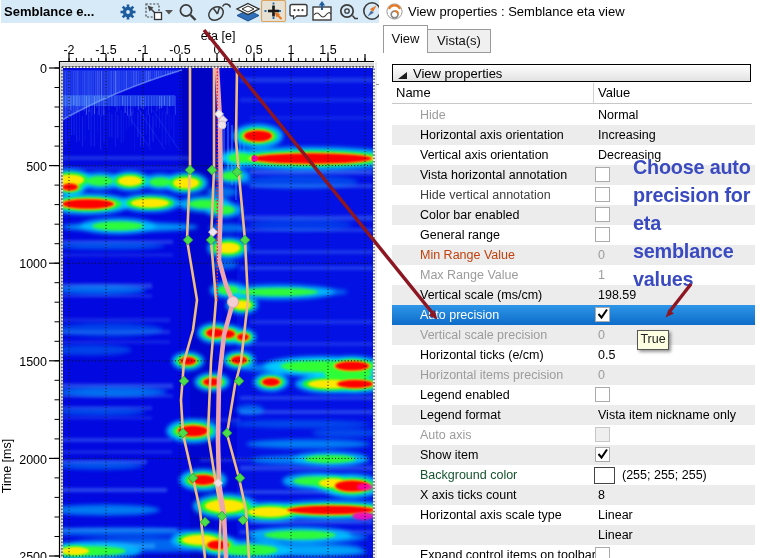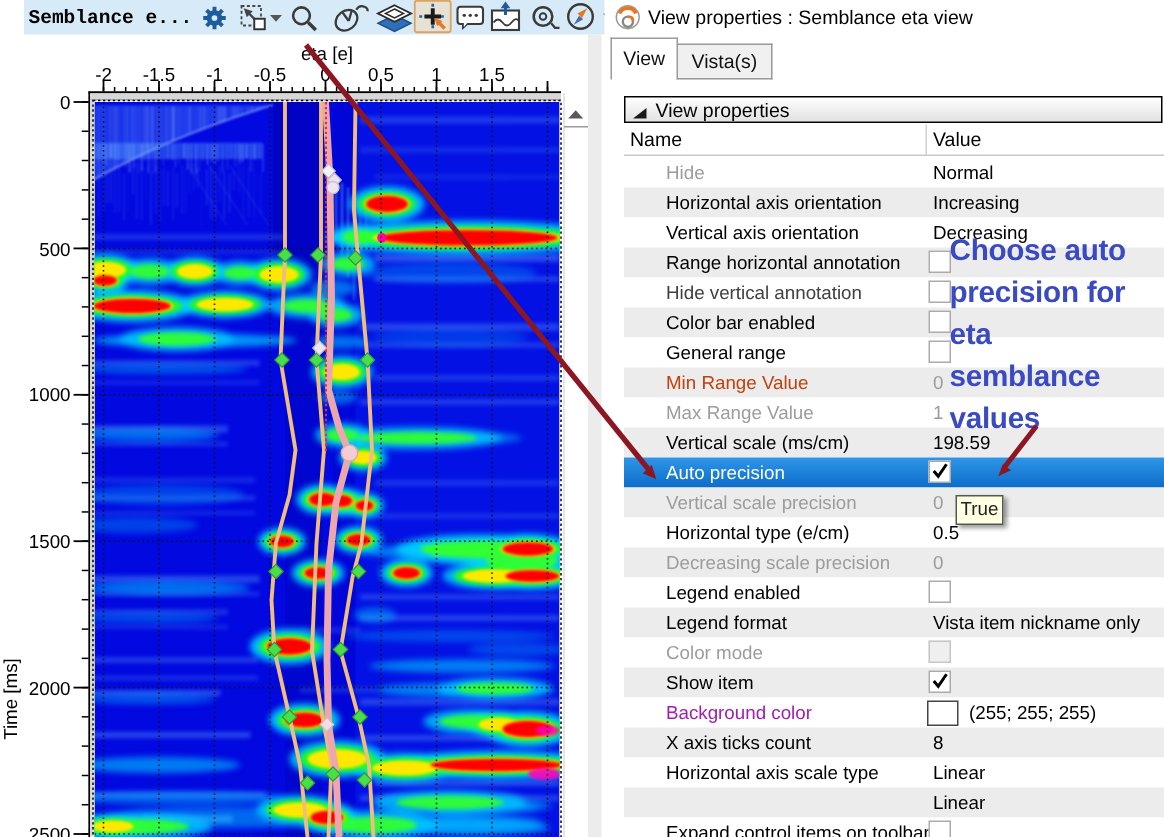--- a/index.html
+++ b/index.html
@@ -1,20 +1,20 @@
 <!DOCTYPE html>
 <html><head><meta charset="utf-8">
 <style>
   html,body{margin:0;padding:0}
   #app{position:relative;width:776px;height:558px;overflow:hidden;background:#fff;
        font-family:"Liberation Sans",sans-serif;}
-  #titlebar{position:absolute;left:16px;top:0;width:401px;height:23px;background:#d6eaf8;font-family:Liberation Mono, monospace;}
+  #titlebar{position:absolute;left:1px;top:0;width:401px;height:23px;background:#d6eaf8;}
   #titlebar .t{position:absolute;left:3px;top:4px;font-size:13px;font-weight:bold;color:#000}
   #plot{position:absolute;left:0;top:0}
-  #rpanel{position:absolute;left:403px;top:0;width:373px;height:558px;background:#fff}
+  #rpanel{position:absolute;left:379px;top:0;width:373px;height:558px;background:#fff}
   #annot{position:absolute;left:633px;top:152.5px;font-size:19.8px;font-weight:bold;color:#3a4ac0;
          letter-spacing:-0.2px;line-height:28.2px;white-space:nowrap;z-index:5}
   #tooltip{position:absolute;left:637px;top:330px;width:30px;height:18px;background:#ffffe1;
           border:1px solid #565656;box-shadow:2px 2px 3px rgba(0,0,0,.4);font-size:12.5px;
           color:#222;text-align:center;line-height:17px;z-index:6}
   #arrows{position:absolute;left:0;top:0;z-index:7;pointer-events:none}
 </style></head>
 <body>
 <div id="app">
 <svg id="plot" width="403" height="558" viewBox="0 0 403 558">
@@ -691,21 +691,21 @@
       </div>
       <div style="position:absolute;left:13px;top:125px;width:363px;height:20px;background:#ececec;font-size:12.5px">
         <span style="position:absolute;left:28px;top:2.5px;color:#000;white-space:nowrap">Horizontal axis orientation</span>
         <span style="position:absolute;left:206px;top:2.5px;color:#000;white-space:nowrap">Increasing</span>
       </div>
       <div style="position:absolute;left:13px;top:145px;width:363px;height:20px;background:#ffffff;font-size:12.5px">
         <span style="position:absolute;left:28px;top:2.5px;color:#000;white-space:nowrap">Vertical axis orientation</span>
         <span style="position:absolute;left:206px;top:2.5px;color:#000;white-space:nowrap">Decreasing</span>
       </div>
       <div style="position:absolute;left:13px;top:165px;width:363px;height:20px;background:#ececec;font-size:12.5px">
-        <span style="position:absolute;left:28px;top:2.5px;color:#000;white-space:nowrap">Range horizontal annotation</span>
+        <span style="position:absolute;left:28px;top:2.5px;color:#000;white-space:nowrap">Vista horizontal annotation</span>
         <span style="position:absolute;left:203px;top:2px;width:13px;height:13px;background:#fff;border:1px solid #ababab"></span>
       </div>
       <div style="position:absolute;left:13px;top:185px;width:363px;height:20px;background:#ffffff;font-size:12.5px">
         <span style="position:absolute;left:28px;top:2.5px;color:#404040;white-space:nowrap">Hide vertical annotation</span>
         <span style="position:absolute;left:203px;top:2px;width:13px;height:13px;background:#fff;border:1px solid #ababab"></span>
       </div>
       <div style="position:absolute;left:13px;top:205px;width:363px;height:20px;background:#ececec;font-size:12.5px">
         <span style="position:absolute;left:28px;top:2.5px;color:#000;white-space:nowrap">Color bar enabled</span>
         <span style="position:absolute;left:203px;top:2px;width:13px;height:13px;background:#fff;border:1px solid #ababab"></span>
       </div>
@@ -730,48 +730,48 @@
         <span style="position:absolute;left:203px;top:2px;width:13px;height:13px;background:#fff;border:1px solid #ababab"></span>
         <svg width="12" height="12" style="position:absolute;left:205px;top:3px">
           <path d="M 1.5,6 L 4.5,9.5 L 10,1.5" stroke="#000" stroke-width="2" fill="none"></path>
         </svg>
       </div>
       <div style="position:absolute;left:13px;top:325px;width:363px;height:20px;background:#ececec;font-size:12.5px">
         <span style="position:absolute;left:28px;top:2.5px;color:#9c9c9c;white-space:nowrap">Vertical scale precision</span>
         <span style="position:absolute;left:206px;top:2.5px;color:#9c9c9c;white-space:nowrap">0</span>
       </div>
       <div style="position:absolute;left:13px;top:345px;width:363px;height:20px;background:#ffffff;font-size:12.5px">
-        <span style="position:absolute;left:28px;top:2.5px;color:#000;white-space:nowrap">Horizontal type (e/cm)</span>
+        <span style="position:absolute;left:28px;top:2.5px;color:#000;white-space:nowrap">Horizontal ticks (e/cm)</span>
         <span style="position:absolute;left:206px;top:2.5px;color:#000;white-space:nowrap">0.5</span>
       </div>
       <div style="position:absolute;left:13px;top:365px;width:363px;height:20px;background:#ececec;font-size:12.5px">
-        <span style="position:absolute;left:28px;top:2.5px;color:#9c9c9c;white-space:nowrap">Decreasing scale precision</span>
+        <span style="position:absolute;left:28px;top:2.5px;color:#9c9c9c;white-space:nowrap">Horizontal items precision</span>
         <span style="position:absolute;left:206px;top:2.5px;color:#9c9c9c;white-space:nowrap">0</span>
       </div>
       <div style="position:absolute;left:13px;top:385px;width:363px;height:20px;background:#ffffff;font-size:12.5px">
         <span style="position:absolute;left:28px;top:2.5px;color:#000;white-space:nowrap">Legend enabled</span>
         <span style="position:absolute;left:203px;top:2px;width:13px;height:13px;background:#fff;border:1px solid #ababab"></span>
       </div>
       <div style="position:absolute;left:13px;top:405px;width:363px;height:20px;background:#ececec;font-size:12.5px">
         <span style="position:absolute;left:28px;top:2.5px;color:#000;white-space:nowrap">Legend format</span>
         <span style="position:absolute;left:206px;top:2.5px;color:#000;white-space:nowrap">Vista item nickname only</span>
       </div>
       <div style="position:absolute;left:13px;top:425px;width:363px;height:20px;background:#ffffff;font-size:12.5px">
-        <span style="position:absolute;left:28px;top:2.5px;color:#9c9c9c;white-space:nowrap">Color mode</span>
+        <span style="position:absolute;left:28px;top:2.5px;color:#9c9c9c;white-space:nowrap">Auto axis</span>
         <span style="position:absolute;left:203px;top:2px;width:13px;height:13px;background:#efefef;border:1px solid #c6c6c6"></span>
       </div>
       <div style="position:absolute;left:13px;top:445px;width:363px;height:20px;background:#ececec;font-size:12.5px">
         <span style="position:absolute;left:28px;top:2.5px;color:#000;white-space:nowrap">Show item</span>
         <span style="position:absolute;left:203px;top:2px;width:13px;height:13px;background:#fff;border:1px solid #ababab"></span>
         <svg width="12" height="12" style="position:absolute;left:205px;top:3px">
           <path d="M 1.5,6 L 4.5,9.5 L 10,1.5" stroke="#000" stroke-width="2" fill="none"></path>
         </svg>
       </div>
       <div style="position:absolute;left:13px;top:465px;width:363px;height:20px;background:#ffffff;font-size:12.5px">
-        <span style="position:absolute;left:28px;top:2.5px;color:#a21caf;white-space:nowrap">Background color</span>
+        <span style="position:absolute;left:28px;top:2.5px;color:#14532d;white-space:nowrap">Background color</span>
         <span style="position:absolute;left:202px;top:1.5px;width:19px;height:15px;background:#fff;border:1px solid #444"></span>
         <span style="position:absolute;left:230px;top:2.5px;color:#000;white-space:nowrap">(255; 255; 255)</span>
       </div>
       <div style="position:absolute;left:13px;top:485px;width:363px;height:20px;background:#ececec;font-size:12.5px">
         <span style="position:absolute;left:28px;top:2.5px;color:#000;white-space:nowrap">X axis ticks count</span>
         <span style="position:absolute;left:206px;top:2.5px;color:#000;white-space:nowrap">8</span>
       </div>
       <div style="position:absolute;left:13px;top:505px;width:363px;height:20px;background:#ffffff;font-size:12.5px">
         <span style="position:absolute;left:28px;top:2.5px;color:#000;white-space:nowrap">Horizontal axis scale type</span>
         <span style="position:absolute;left:206px;top:2.5px;color:#000;white-space:nowrap">Linear</span>

